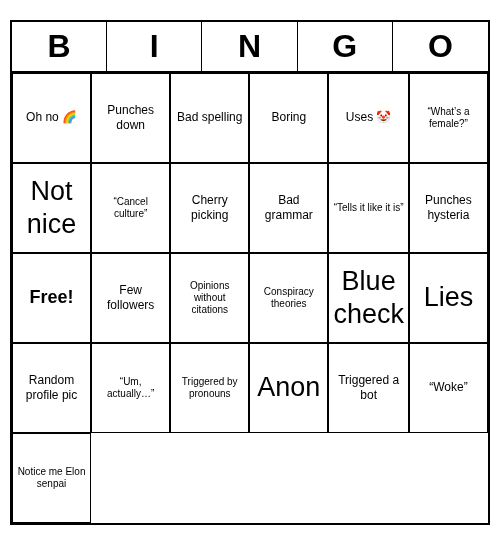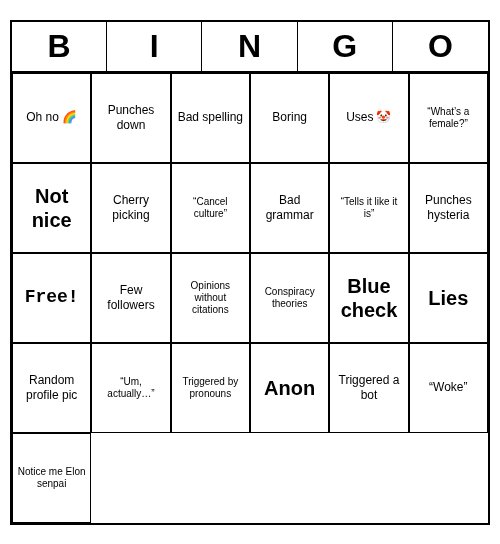--- a/index.html
+++ b/index.html
@@ -45,27 +45,26 @@
       align-items: center;
       justify-content: center;
       text-align: center;
       padding: 4px;
       min-height: 90px;
       font-size: 12px;
       line-height: 1.2;
       position: relative;
     }
     .bingo-cell.large-text {
-      font-size: 20px;
-      font-weight: bold;
+      font-size: 27px;
+      font-weight: normal;
     }
     .bingo-cell.free {
       font-size: 18px;
       font-weight: bold;
-      font-family: Liberation Mono, monospace;
     }
     .bingo-cell.small-text {
       font-size: 10px;
     }
   </style>
 </head>
 <body>
 
 <div class="bingo-card">
   <div class="bingo-header">
@@ -90,25 +89,25 @@
       </div>
       <div class="bingo-cell">
         <span>Uses 🤡</span>
       </div>
       <div class="bingo-cell small-text">
         <span>“What’s a female?”</span>
       </div>
       <div class="bingo-cell large-text">
         <span>Not nice</span>
       </div>
+      <div class="bingo-cell small-text">
+        <span>“Cancel culture”</span>
+      </div>
       <div class="bingo-cell">
         <span>Cherry picking</span>
-      </div>
-      <div class="bingo-cell small-text">
-        <span>“Cancel culture”</span>
       </div>
       <div class="bingo-cell">
         <span>Bad grammar</span>
       </div>
       <div class="bingo-cell small-text">
         <span>“Tells it like it is”</span>
       </div>
       <div class="bingo-cell">
         <span>Punches hysteria</span>
       </div>

